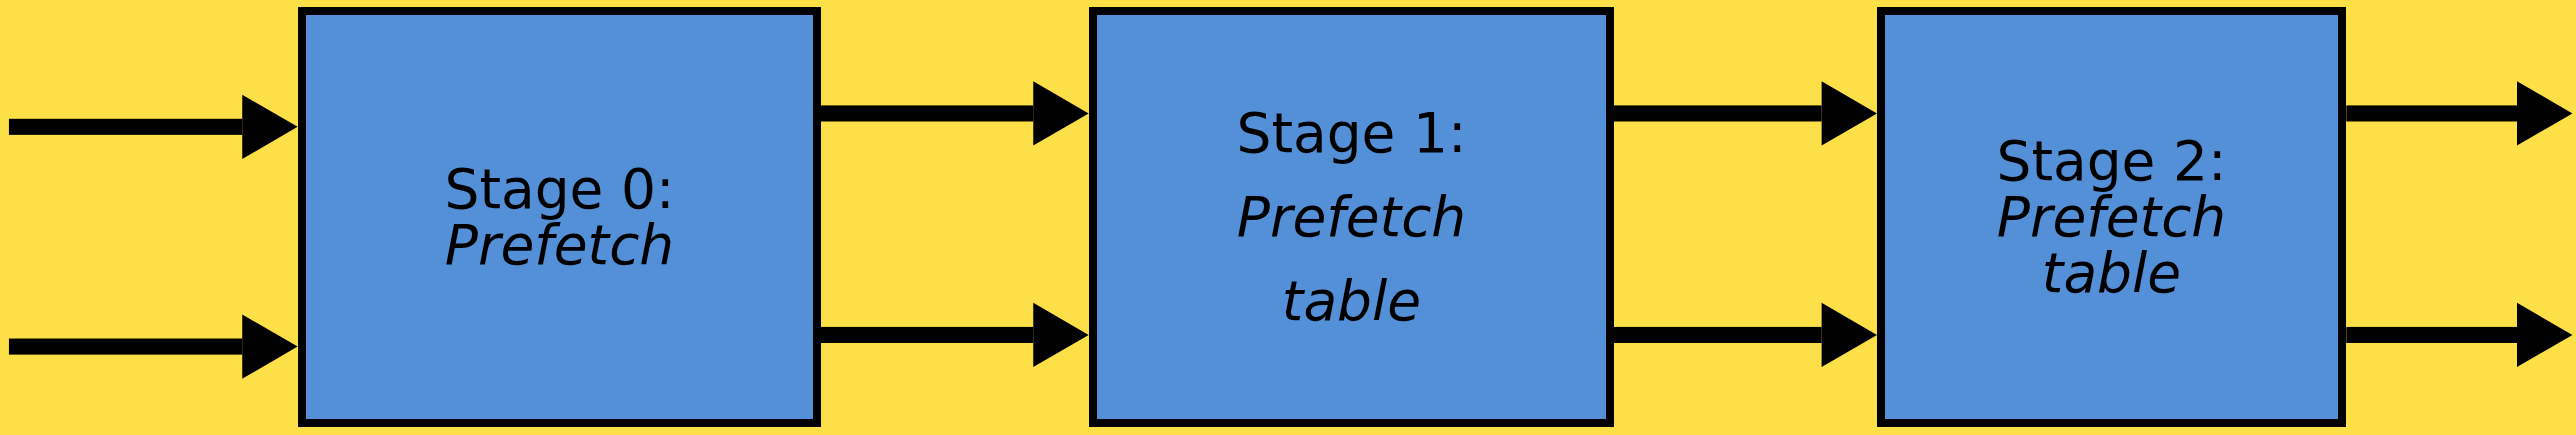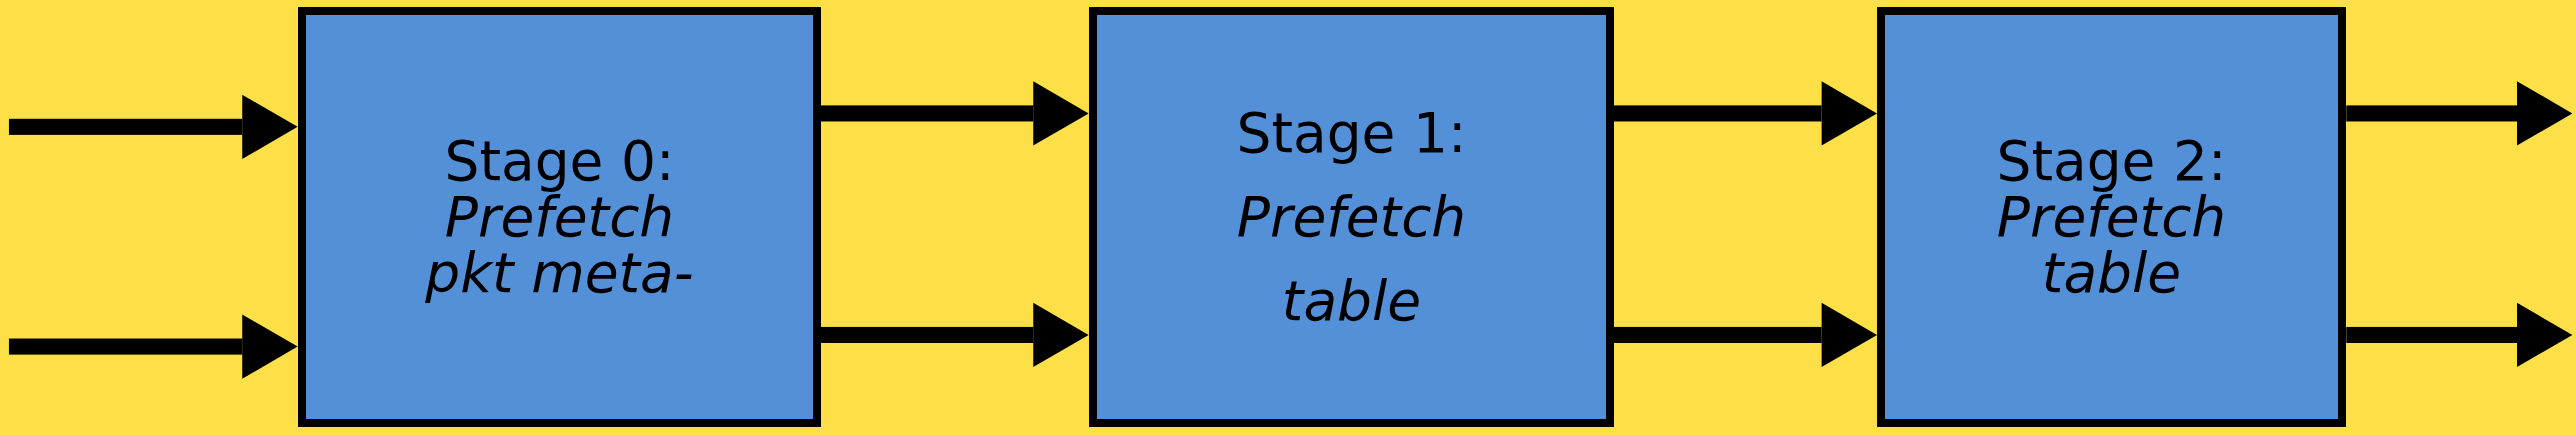--- a/index.html
+++ b/index.html
@@ -85,21 +85,20 @@
         <g>
           <rect x="2625" y="366" width="191" height="18" fill="#000000"></rect>
           <polygon points="2878,375 2816,339 2816,411" fill="#000000"></polygon>
         </g>
       </g>
   </svg>
 
   <div class="stage-box" id="box-0" style="left: 298px; top: 7.2px; width: 523px; height: 420px; background: rgb(84, 144, 216); border-color: rgb(0, 0, 0);">
     <div class="stage-title">Stage 0:</div>
     <div class="stage-sub">Prefetch</div>
-    <div class="stage-sub">pkt meta-</div>
   </div>
 
   <div class="stage-box" id="box-1" style="left: 1089px; top: 7.2px; width: 525px; height: 420px; background: rgb(84, 144, 216); border-color: rgb(0, 0, 0); gap: 28px;">
     <div class="stage-title">Stage 1:</div>
     <div class="stage-sub">Prefetch</div>
     <div class="stage-sub">table</div>
   </div>
 
   <div class="stage-box" id="box-2" style="left: 1877px; top: 7.2px; width: 469px; height: 420px; background: rgb(84, 144, 216); border-color: rgb(0, 0, 0); text-align: center;">
     <div class="stage-title">Stage 2:</div>

